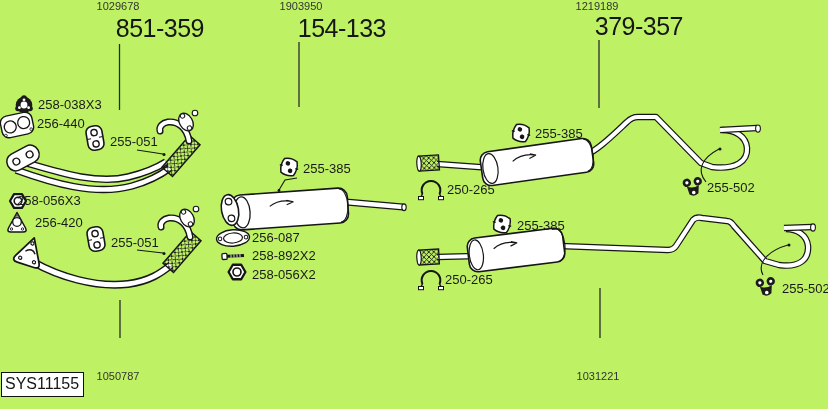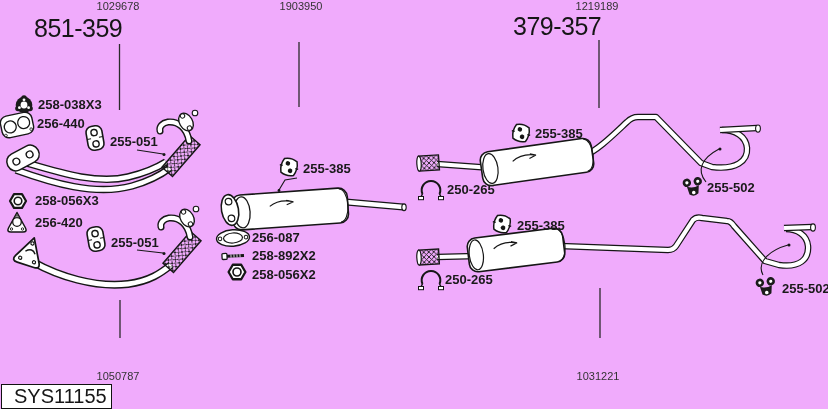--- a/index.html
+++ b/index.html
@@ -1,24 +1,24 @@
 <!DOCTYPE html>
 <html><head>
 <meta charset="utf-8">
 <style>
   html,body{margin:0;padding:0;background:#fff;}
-  .stage{position:relative;width:828px;height:409px;background:#f0abfc;overflow:hidden;
+  .stage{position:relative;width:828px;height:409px;background:#bef264;overflow:hidden;
          font-family:"Liberation Sans",sans-serif;color:#1a1a1a;}
   .stage svg{position:absolute;left:0;top:0;}
-  .lbl{position:absolute;font-size:13px;line-height:16px;white-space:nowrap;color:#1a1a1a;font-weight:bold;}
+  .lbl{position:absolute;font-size:13px;line-height:16px;white-space:nowrap;color:#1a1a1a;}
   .big{position:absolute;font-size:25px;letter-spacing:-0.5px;line-height:27px;width:170px;
-       text-align:left;color:#161616;}
+       text-align:right;color:#161616;}
   .cat{position:absolute;font-size:11px;line-height:13px;width:170px;text-align:center;color:#333;}
-  .sys-box{position:absolute;left:1px;top:384px;border:1.5px solid #111;background:#fff;
-           font-size:20px;line-height:22px;padding:0 4px 1px 12px;color:#161616;}
+  .sys-box{position:absolute;left:1px;top:372px;border:1.5px solid #111;background:#fff;
+           font-size:16px;line-height:22px;padding:0 4px 1px 3px;color:#161616;}
 </style>
 </head>
 <body>
 
 <div class="stage">
 
 <svg width="828" height="409" viewBox="0 0 828 409">
   <defs>
     <pattern id="xh" width="5" height="5" patternUnits="userSpaceOnUse">
       <path d="M0 0 L5 5 M5 0 L0 5" stroke="#161616" stroke-width="0.9" fill="none"></path>
@@ -227,32 +227,33 @@
   <use href="#ic-clamp" transform="translate(431,280)"></use>
 
   <use href="#ic-bracket" transform="translate(693,187) rotate(-8)"></use>
   <use href="#ic-bracket" transform="translate(766,287) rotate(-8)"></use>
 </svg>
 
   <div class="cat" style="left:33px;top:0">1029678</div>
   <div class="big" style="left:34px;top:15px">851-359</div>
 
   <div class="cat" style="left:216px;top:0">1903950</div>
+  <div class="big" style="left:216px;top:15px">154-133</div>
 
   <div class="cat" style="left:512px;top:0">1219189</div>
   <div class="big" style="left:513px;top:13px">379-357</div>
 
   <div class="cat" style="left:33px;top:370px">1050787</div>
 
   <div class="cat" style="left:513px;top:370px">1031221</div>
 
   <div class="lbl" style="left:38px;top:97px">258-038X3</div>
   <div class="lbl" style="left:37px;top:116px">256-440</div>
   <div class="lbl" style="left:110px;top:134px">255-051</div>
-  <div class="lbl" style="left:35px;top:193px">258-056X3</div>
+  <div class="lbl" style="left:17px;top:193px">258-056X3</div>
   <div class="lbl" style="left:35px;top:215px">256-420</div>
   <div class="lbl" style="left:111px;top:235px">255-051</div>
   <div class="lbl" style="left:303px;top:161px">255-385</div>
   <div class="lbl" style="left:252px;top:230px">256-087</div>
   <div class="lbl" style="left:252px;top:248px">258-892X2</div>
   <div class="lbl" style="left:252px;top:267px">258-056X2</div>
   <div class="lbl" style="left:535px;top:126px">255-385</div>
   <div class="lbl" style="left:447px;top:182px">250-265</div>
   <div class="lbl" style="left:707px;top:180px">255-502</div>
   <div class="lbl" style="left:517px;top:218px">255-385</div>

